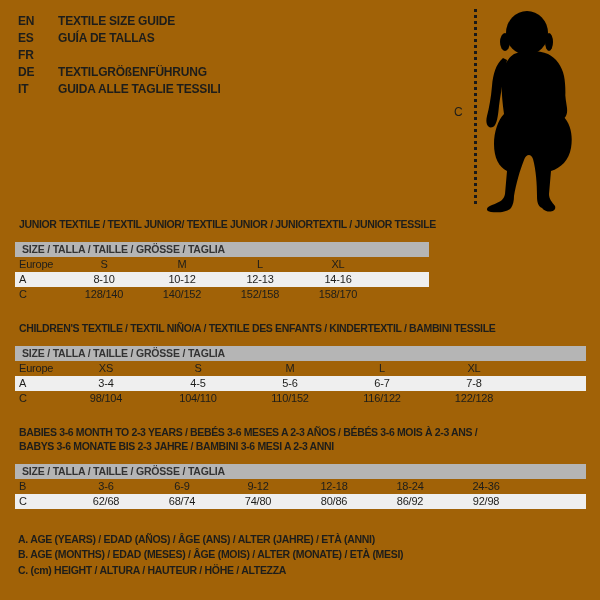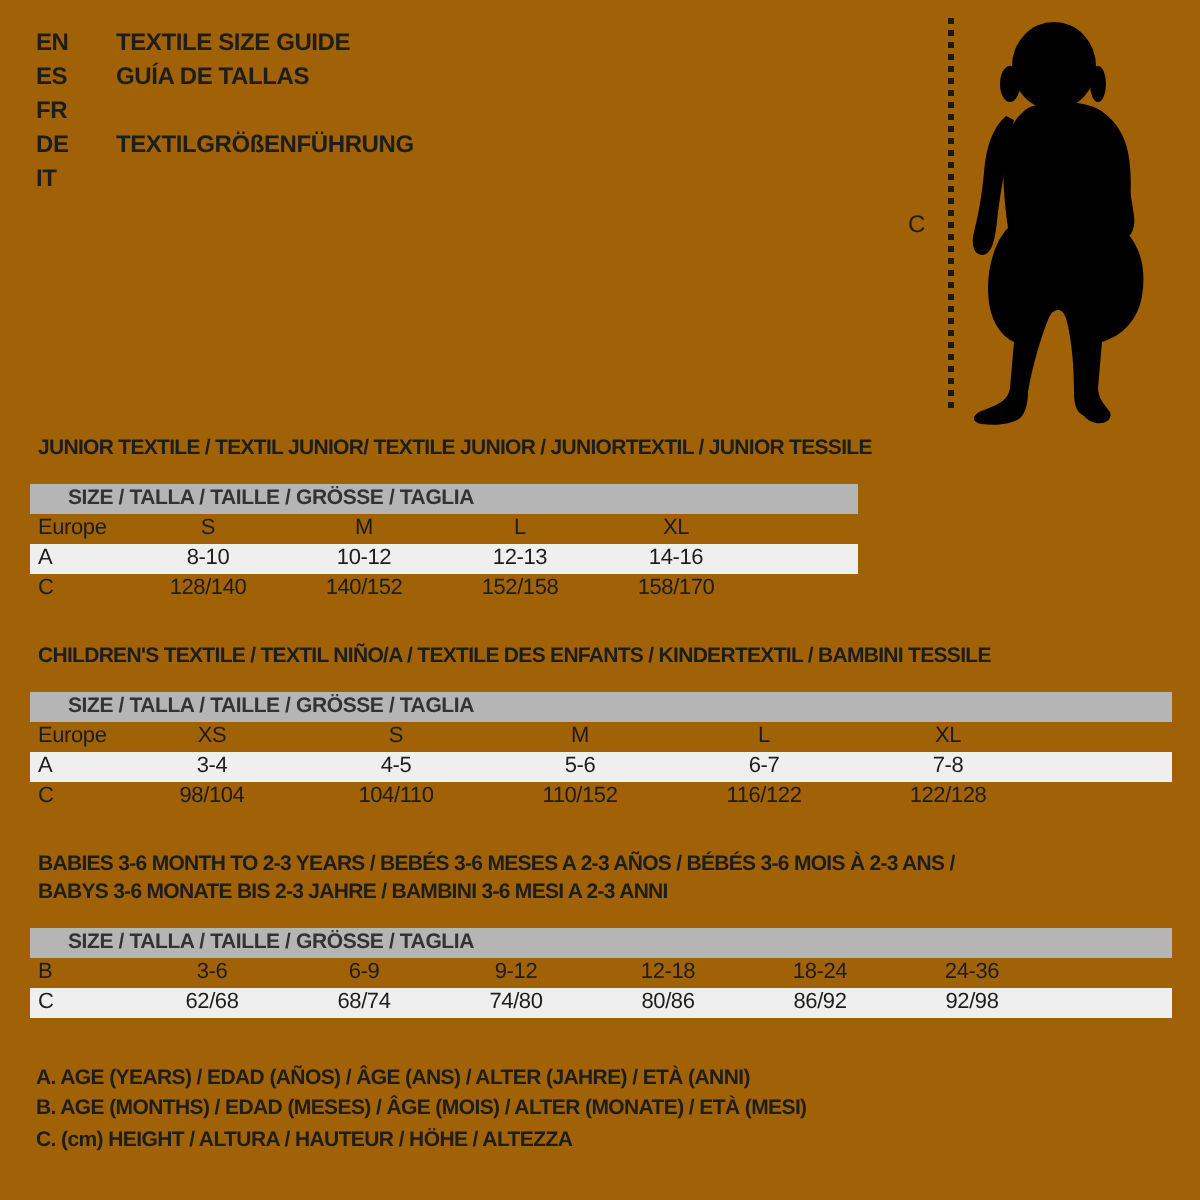--- a/index.html
+++ b/index.html
@@ -32,21 +32,21 @@
   .t0{top:217px;width:414px;}
   .t1{top:321px;width:571px;}
   .t2{top:425px;width:571px;}
   .tbl-title{margin-bottom:11px;}
   .title-line{
     font-size:10.5px;font-weight:bold;line-height:14px;letter-spacing:-0.35px;
     padding-left:4px;white-space:nowrap;
   }
   .size-bar{
     height:15px;line-height:15px;background:var(--bar);
-    font-size:10.5px;font-weight:bold;color:#333333;letter-spacing:-0.2px;padding-left:19px;
+    font-size:10.5px;font-weight:bold;color:#333333;letter-spacing:-0.2px;padding-left:7px;
   }
   .trow{display:flex;height:15px;line-height:15px;font-size:11px;letter-spacing:-0.2px;}
   .trow.shaded{background:var(--stripe);}
   .tlabel{padding-left:4px;text-align:left;}
   .t0 .tlabel{width:46px;}
   .t1 .tlabel{width:41px;}
   .t2 .tlabel{width:49px;}
   .tcell{text-align:center;}
   .t0 .tcell{width:78px;}
   .t1 .tcell{width:92px;}
@@ -74,20 +74,21 @@
       </div>
       <div class="lang-row">
         <span class="lang-code">FR</span>
       </div>
       <div class="lang-row">
         <span class="lang-code">DE</span>
         <span class="lang-text">TEXTILGRÖßENFÜHRUNG</span>
       </div>
       <div class="lang-row">
         <span class="lang-code">IT</span>
+        <span class="lang-text">GUIDA ALLE TAGLIE TESSILI</span>
       </div>
     </div>
 
   <div class="dash-line"></div>
   <div class="c-label">C</div>
 
   <svg class="baby-svg" width="100" height="205" viewBox="0 0 100 205" aria-hidden="true">
     <g fill="#000000">
       <ellipse cx="43" cy="25" rx="21" ry="22"></ellipse>
       <ellipse cx="21" cy="34" rx="5" ry="9"></ellipse>

